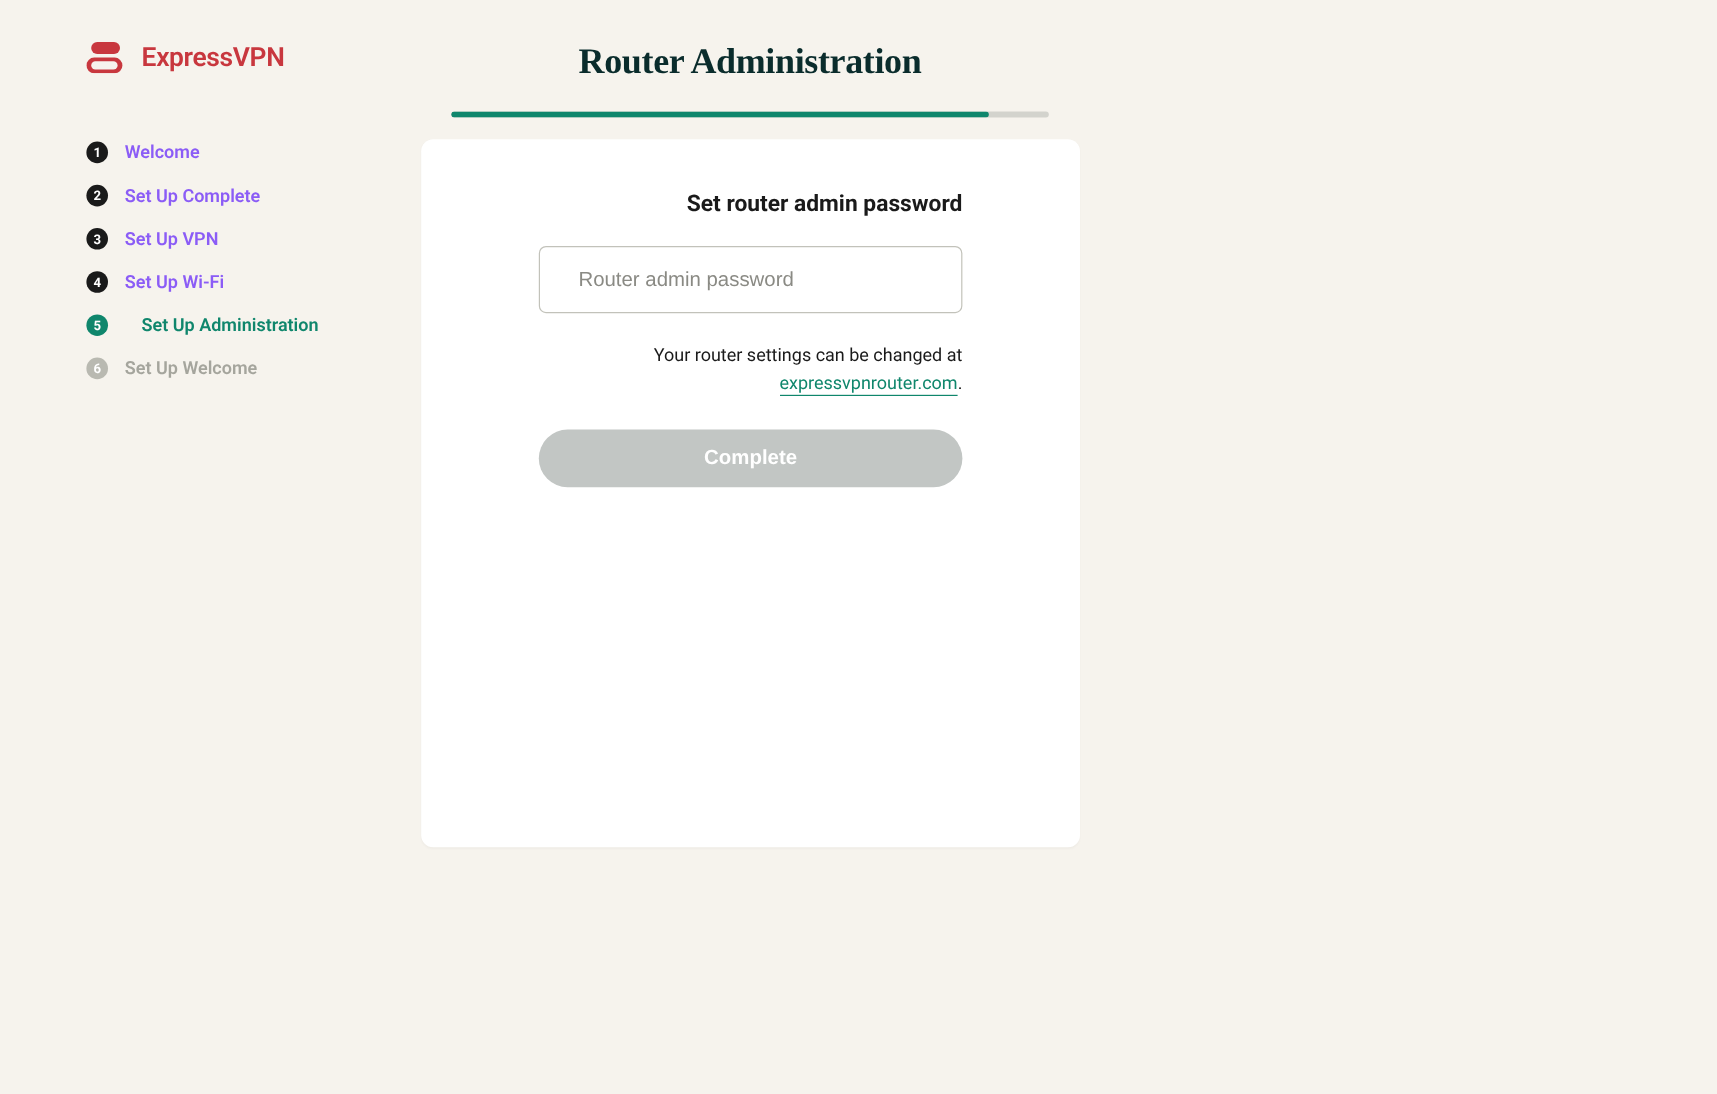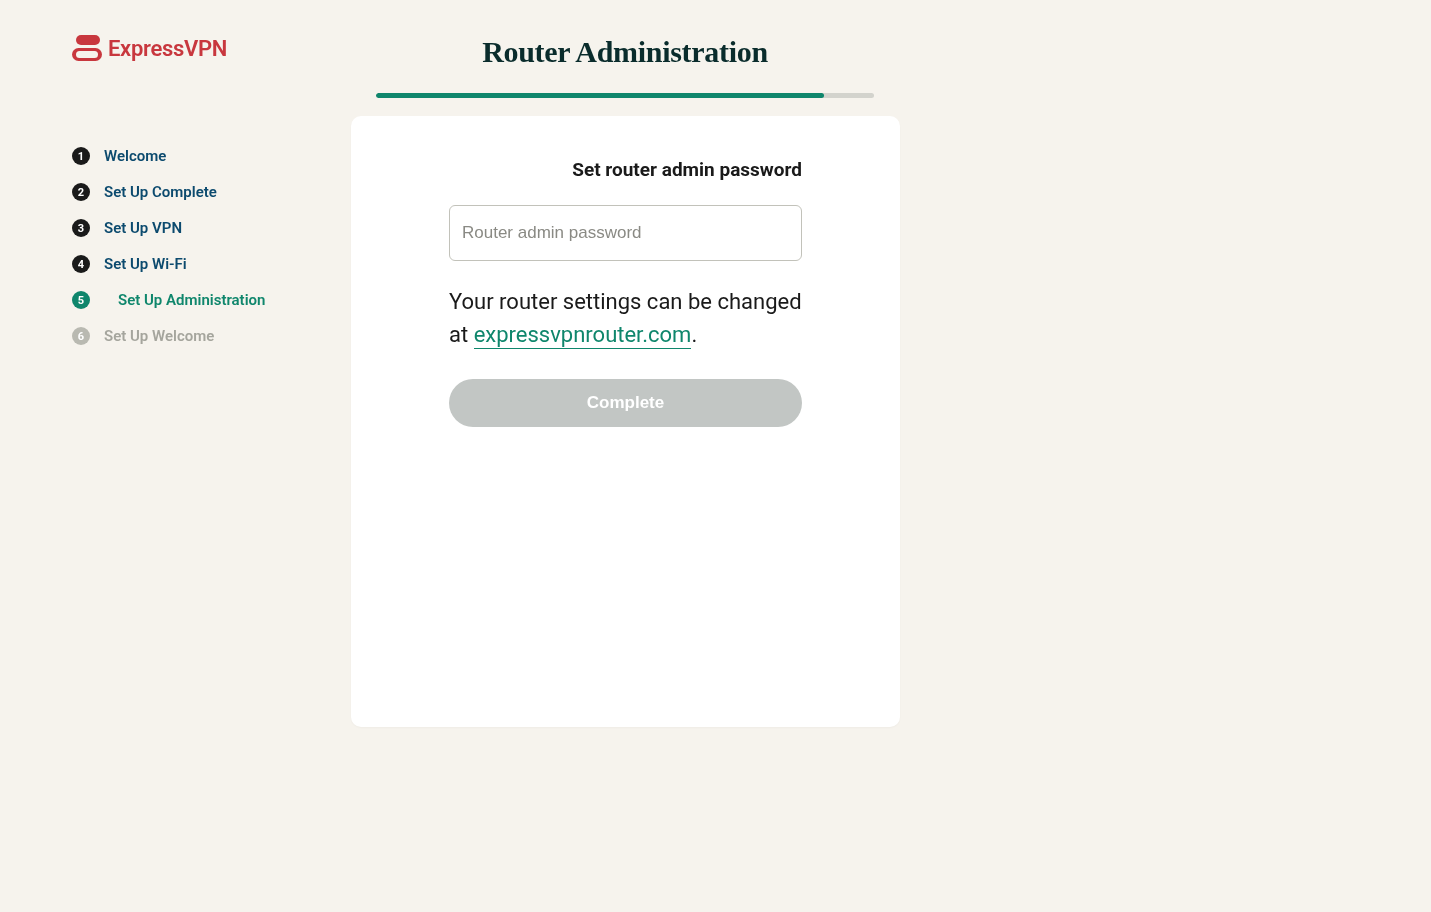--- a/index.html
+++ b/index.html
@@ -18,21 +18,22 @@
       display: flex;
       padding: 35px 0 0 72px;
     }
     .sidebar {
       width: 276px;
       flex-shrink: 0;
     }
     .logo {
       display: flex;
       align-items: center;
-      margin-bottom: 86px;
+      gap: 10px;
+      margin-bottom: 57px;
     }
     .logo-icon {
       width: 36px;
       height: 26px;
       position: relative;
     }
     .logo-text {
       color: #c8373e;
       font-size: 22px;
       font-weight: 600;
@@ -68,21 +69,21 @@
       background: #0f866c;
       color: #fff;
     }
     .step-number.pending {
       background: #b9b9b1;
       color: #fff;
     }
     .step-label {
       font-size: 15px;
       font-weight: 600;
-      color: #0c4a6e;
+      color: #8b5cf6;
     }
     .step-item.active .step-label {
       color: #0f866c;
       margin-left: 14px;
     }
     .step-item.pending .step-label {
       color: #a5a59d;
     }
     .help-button {
       border: 1.5px solid #0f866c;
@@ -138,34 +139,35 @@
       font-weight: 700;
       color: #1a1a1a;
       margin-bottom: 24px;
       text-align: right;
     }
     .input-field {
       width: 100%;
       height: 56px;
       border: 1px solid #c2c2ba;
       border-radius: 6px;
-      padding: 0 12px;
+      padding: 0 32px;
       font-size: 17px;
       color: #b91c1c;
       outline: none;
       margin-bottom: 24px;
     }
     .input-field::placeholder {
       color: #8a8a84;
     }
     .info-text {
-      font-size: 22px;
+      font-size: 15px;
       color: #1a1a1a;
       margin-bottom: 28px;
       line-height: 1.5;
+      text-align: right;
     }
     .info-link {
       color: #0f866c;
       text-decoration: none;
       border-bottom: 1.5px solid #0f866c;
       padding-bottom: 1px;
     }
     .continue-button {
       width: 100%;
       height: 48px;

